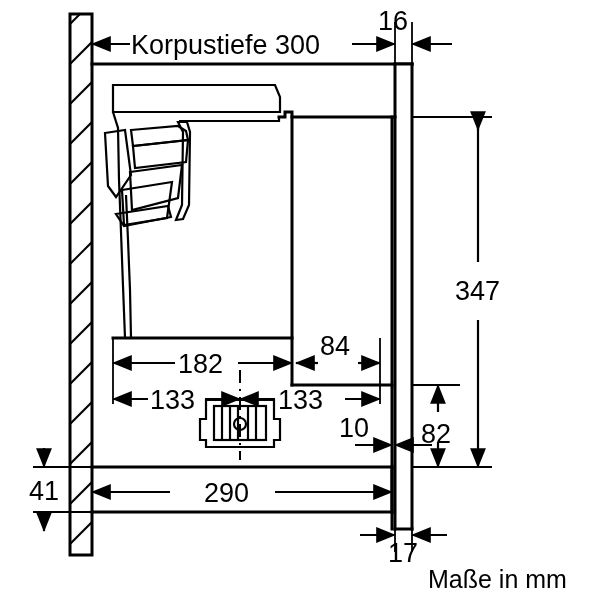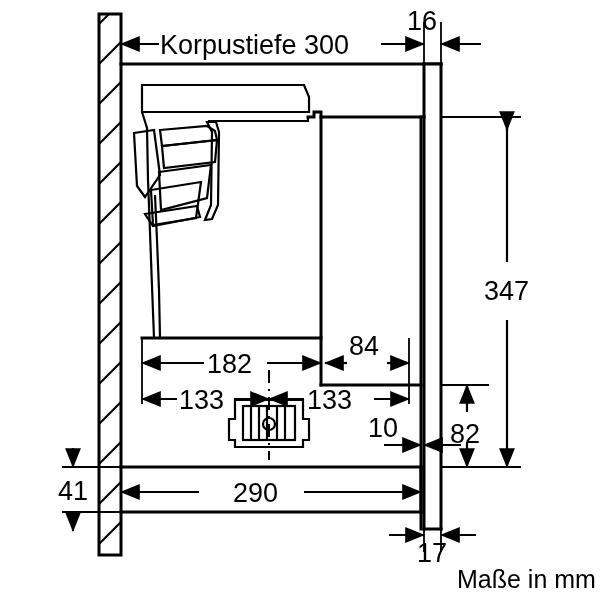--- a/index.html
+++ b/index.html
@@ -11,21 +11,20 @@
     width: 600px;
     height: 600px;
     font-family: "Liberation Sans", sans-serif;
     overflow: hidden;
   }
   #drawing-root {
     position: relative;
     width: 495px;
     height: 600px;
     background: #ffffff;
-    padding-left: 29px;
   }
   svg#tech-drawing {
     display: block;
     width: 600px;
     height: 600px;
   }
   .dim-text {
     font-family: "Liberation Sans", sans-serif;
     font-size: 27px;
     fill: #000000;

